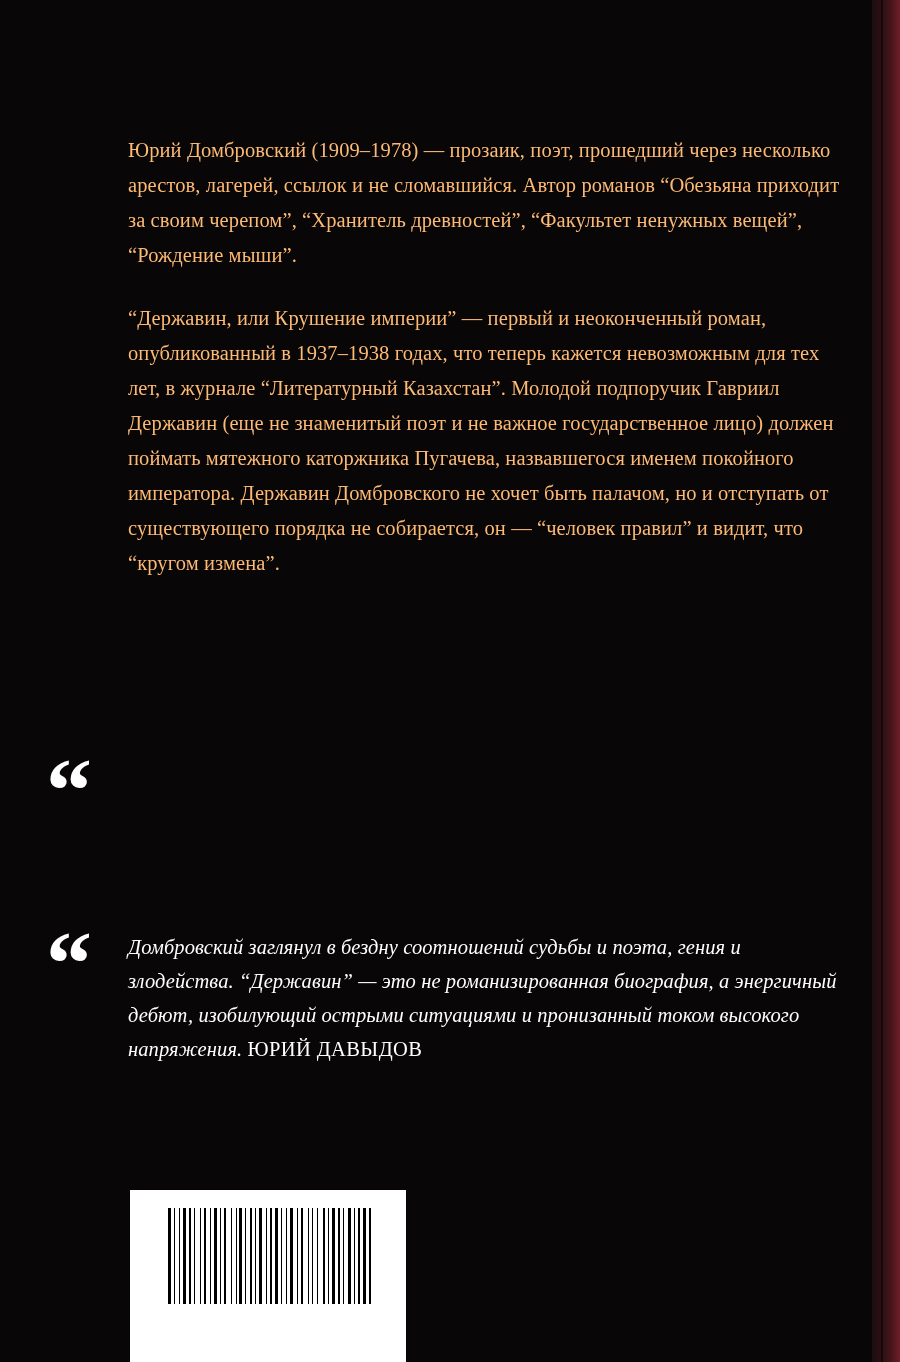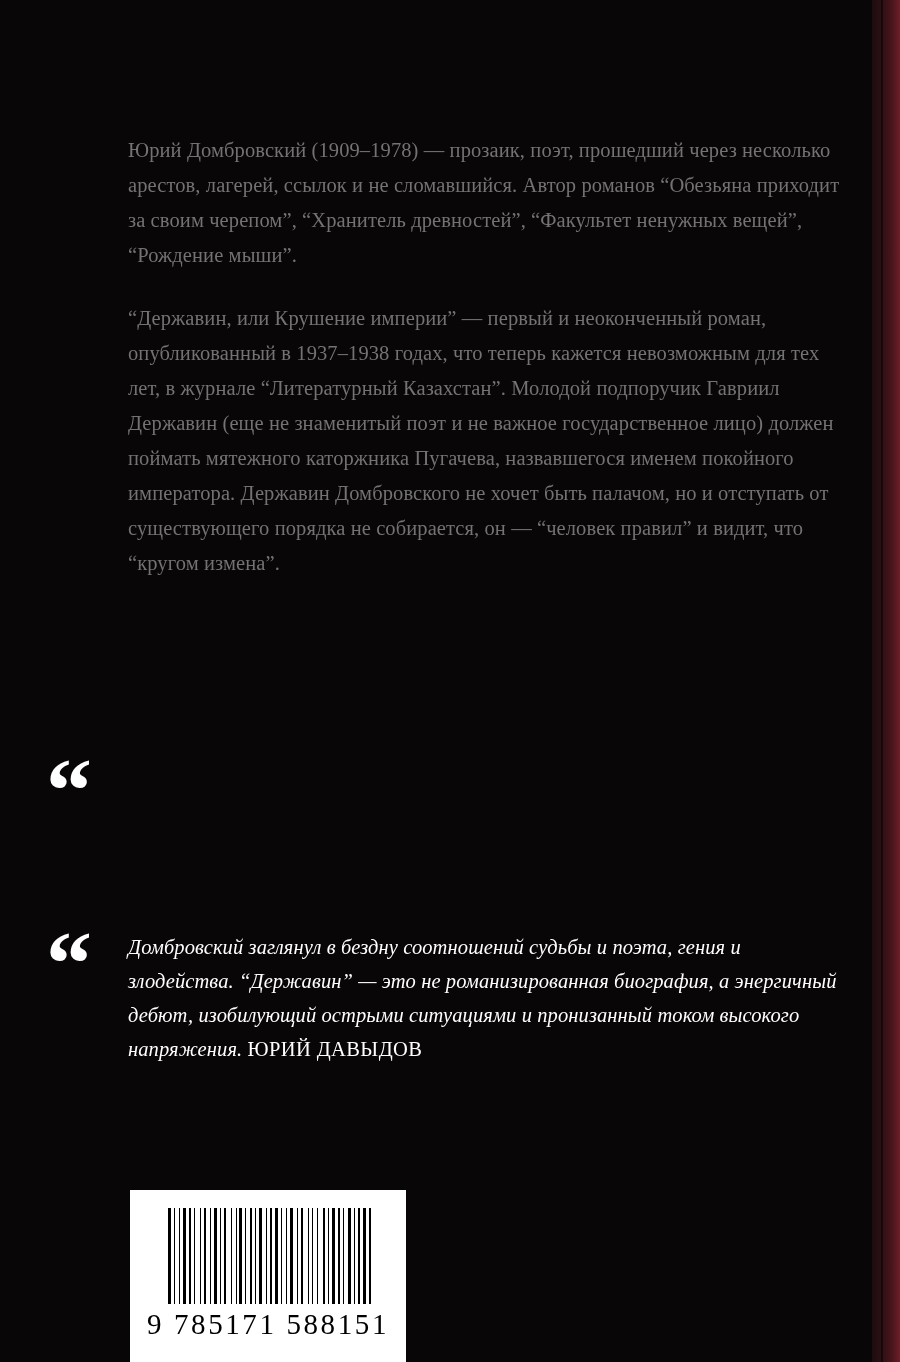--- a/index.html
+++ b/index.html
@@ -43,21 +43,21 @@
     left: 0;
     top: 0;
     width: 872px;
     height: 1362px;
   }
   .blurb {
     position: absolute;
     left: 128px;
     top: 133px;
     width: 718px;
-    color: #737373;
+    color: #fdba74;
     font-size: 20.5px;
     line-height: 35px;
     letter-spacing: 0.1px;
   }
   .blurb p {
     margin: 0 0 28px 0;
   }
   .blurb p:last-child {
     margin-bottom: 16px;
   }
@@ -229,21 +229,20 @@
           <div class="bar" style="width: 1px; background: rgb(255, 255, 255);"></div>
           <div class="bar" style="width: 1px;"></div>
           <div class="bar" style="width: 1px; background: rgb(255, 255, 255);"></div>
           <div class="bar" style="width: 2px;"></div>
           <div class="bar" style="width: 1px; background: rgb(255, 255, 255);"></div>
           <div class="bar" style="width: 3px;"></div>
           <div class="bar" style="width: 1px; background: rgb(255, 255, 255);"></div>
           <div class="bar" style="width: 2px;"></div>
           <div class="bar" style="width: 1px; background: rgb(255, 255, 255);"></div>
         </div>
-      <div class="barcode-digits">9 785171 588151</div>
     </div>
 
   </div>
 
   <div class="spine-edge">
     <div class="spine-line"></div>
   </div>
 
 </div>
 

